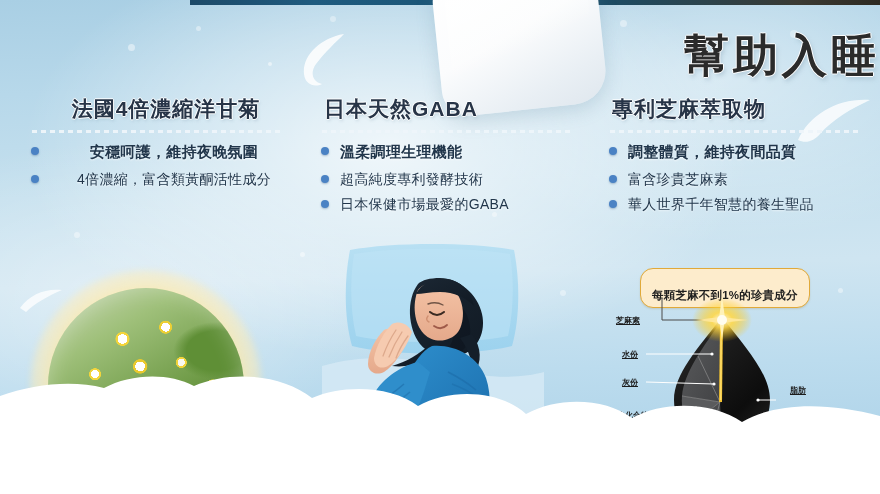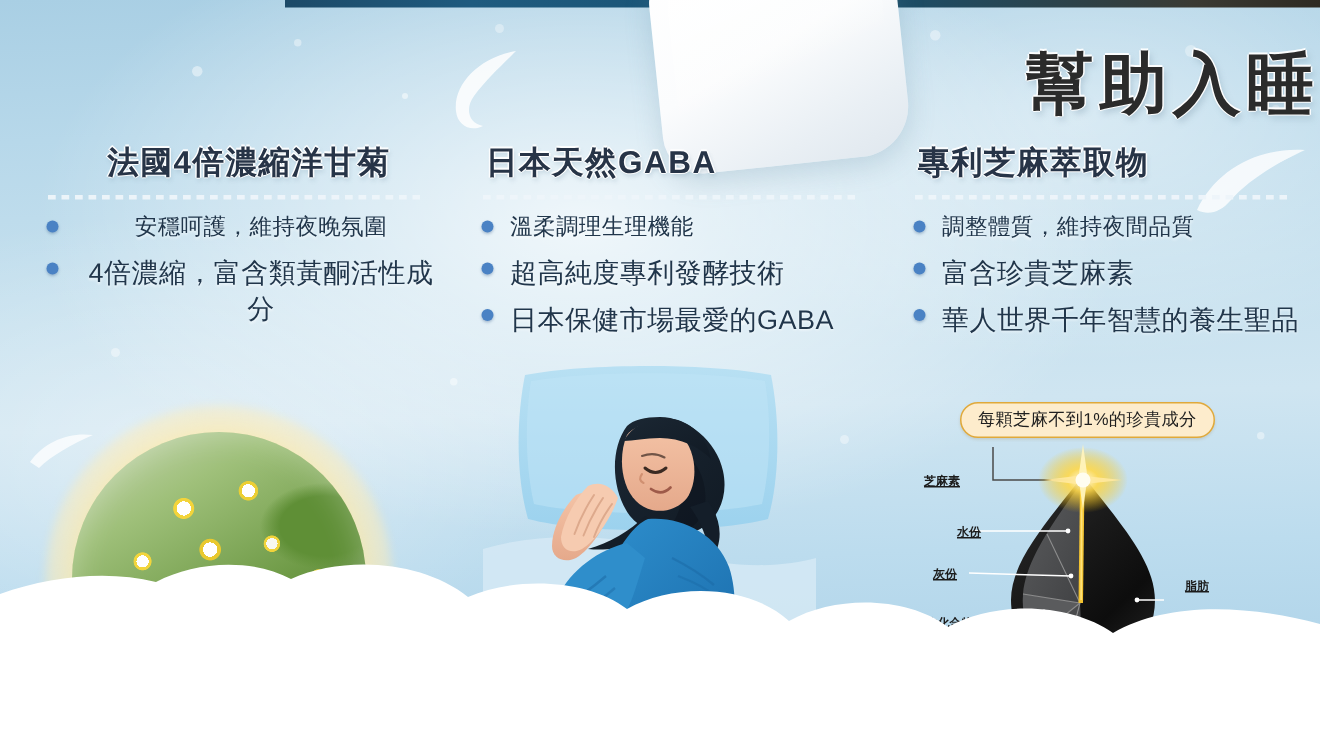--- a/index.html
+++ b/index.html
@@ -68,24 +68,24 @@
   }
   .divider{
     margin:8px 0 9px 2px;height:3px;width:248px;
     background-image:linear-gradient(90deg,#eef5fa 0 5px,transparent 5px 9px);
     background-size:9px 3px;background-repeat:repeat-x;
     opacity:.95;
   }
   ul.bullets{list-style:none;margin:0;padding:0;}
   ul.bullets li{
     position:relative;padding-left:20px;margin-bottom:7px;
-    font-size:18px;color:#21364b;line-height:1.35;letter-spacing:.3px;
+    font-size:14px;color:#21364b;line-height:1.35;letter-spacing:.3px;
     text-shadow:0 1px 2px rgba(255,255,255,.75);
   }
-  ul.bullets li.strong{font-weight:normal;font-size:15px;}
+  ul.bullets li.strong{font-weight:bold;font-size:15px;}
   ul.bullets li:before{
     content:"";position:absolute;left:1px;top:5px;width:8px;height:8px;
     border-radius:50%;background:#4a82c4;
     box-shadow:0 1px 2px rgba(40,80,130,.35);
   }
 
   
   .chamomile-wrap{position:absolute;left:48px;top:288px;width:196px;height:196px;z-index:5;}
   .chamomile-glow{position:absolute;inset:-18px;border-radius:50%;
     background:radial-gradient(circle,rgba(255,232,160,.95) 48%,rgba(255,236,180,.55) 66%,rgba(255,243,205,0) 80%);
@@ -111,21 +111,21 @@
   .chamomile .stem{position:absolute;background:#6ba33c;border-radius:2px;opacity:.92;}
 
   
   .scene{position:absolute;left:322px;top:238px;width:222px;height:200px;z-index:5;}
 
   
   .droplet-panel{position:absolute;left:600px;top:262px;width:280px;height:200px;z-index:6;}
   .callout{
     position:absolute;left:40px;top:6px;
     background:#fdeccc;border:1.6px solid #e0a93a;border-radius:13px;
-    padding:3px 11px 4px;font-size:11.5px;font-weight:normal;color:#1f1f1f;
+    padding:19px 11px 4px;font-size:11.5px;font-weight:bold;color:#1f1f1f;
     white-space:nowrap;letter-spacing:.2px;
     box-shadow:0 1px 2px rgba(150,110,40,.2);
   }
   .dlabel{position:absolute;font-size:8px;font-weight:bold;color:#1c1c1c;white-space:nowrap;letter-spacing:0;text-decoration:underline;}
 
   
   .clouds{position:absolute;left:0;bottom:0;width:880px;height:150px;z-index:7;pointer-events:none;}
 </style>
 </head>
 <body>
@@ -330,21 +330,21 @@
         <path d="M52 152 L96 146"></path>
           <circle cx="96" cy="146" r="1.6" fill="#ffffff" stroke="none"></circle>
         <path d="M52 176 L104 170"></path>
           <circle cx="104" cy="170" r="1.6" fill="#ffffff" stroke="none"></circle>
         <path d="M176 138 L158 138"></path>
           <circle cx="158" cy="138" r="1.6" fill="#ffffff" stroke="none"></circle>
       </g>
     </svg>
 
     <div class="dlabel" style="left:16px;top:53px;">芝麻素</div>
-    <div class="dlabel" style="left:38px;top:87px;">水份</div>
+    <div class="dlabel" style="left:22px;top:87px;">水份</div>
     <div class="dlabel" style="left:22px;top:115px;">灰份</div>
     <div class="dlabel" style="left:9px;top:148px;">碳水化合物</div>
     <div class="dlabel" style="left:22px;top:172px;">蛋白質</div>
     <div class="dlabel" style="left:190px;top:123px;">脂肪</div>
   </div>
 
   <svg class="clouds" viewBox="0 0 880 150" preserveAspectRatio="none">
     <path d="M0 52 C34 40 72 36 104 44 C130 30 168 28 194 42 C230 26 282 30 312 54 C344 40 392 42 418 62 C450 44 500 46 526 70 C558 52 606 54 632 74 C664 56 714 58 742 78 C776 58 828 58 880 72 L880 150 L0 150 Z" fill="#ffffff"></path>
     <path d="M0 82 C42 66 96 64 138 78 C176 62 228 66 258 86 C296 70 348 74 376 96 C414 80 462 84 492 104 C534 88 586 92 618 110 C660 94 716 98 752 114 C794 100 842 102 880 112 L880 150 L0 150 Z" fill="#ffffff" opacity="0.96"></path>
     <path d="M0 112 C60 100 140 100 206 114 C268 100 348 104 404 120 C470 106 548 110 608 124 C672 110 754 114 880 126 L880 150 L0 150 Z" fill="#ffffff"></path>

